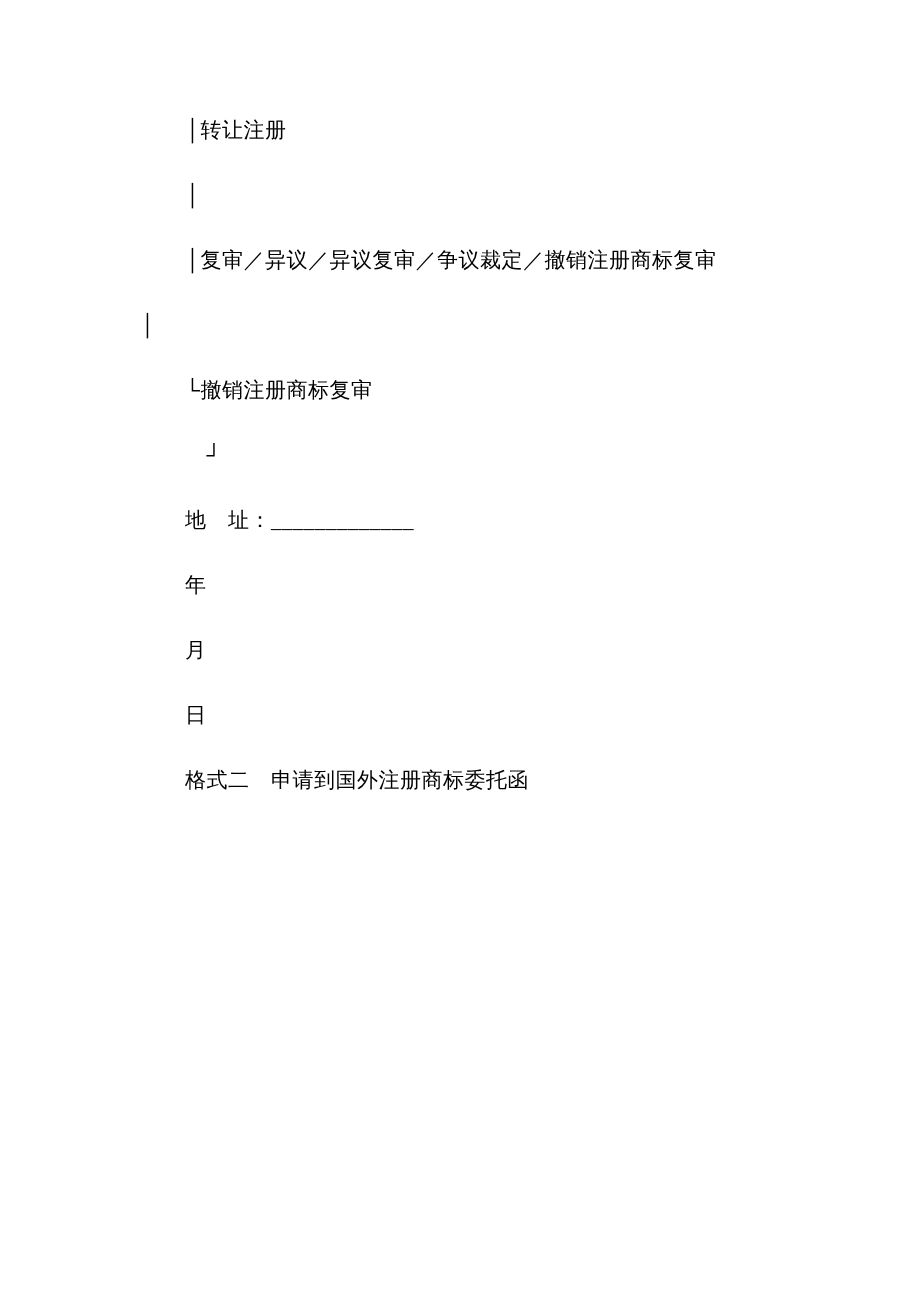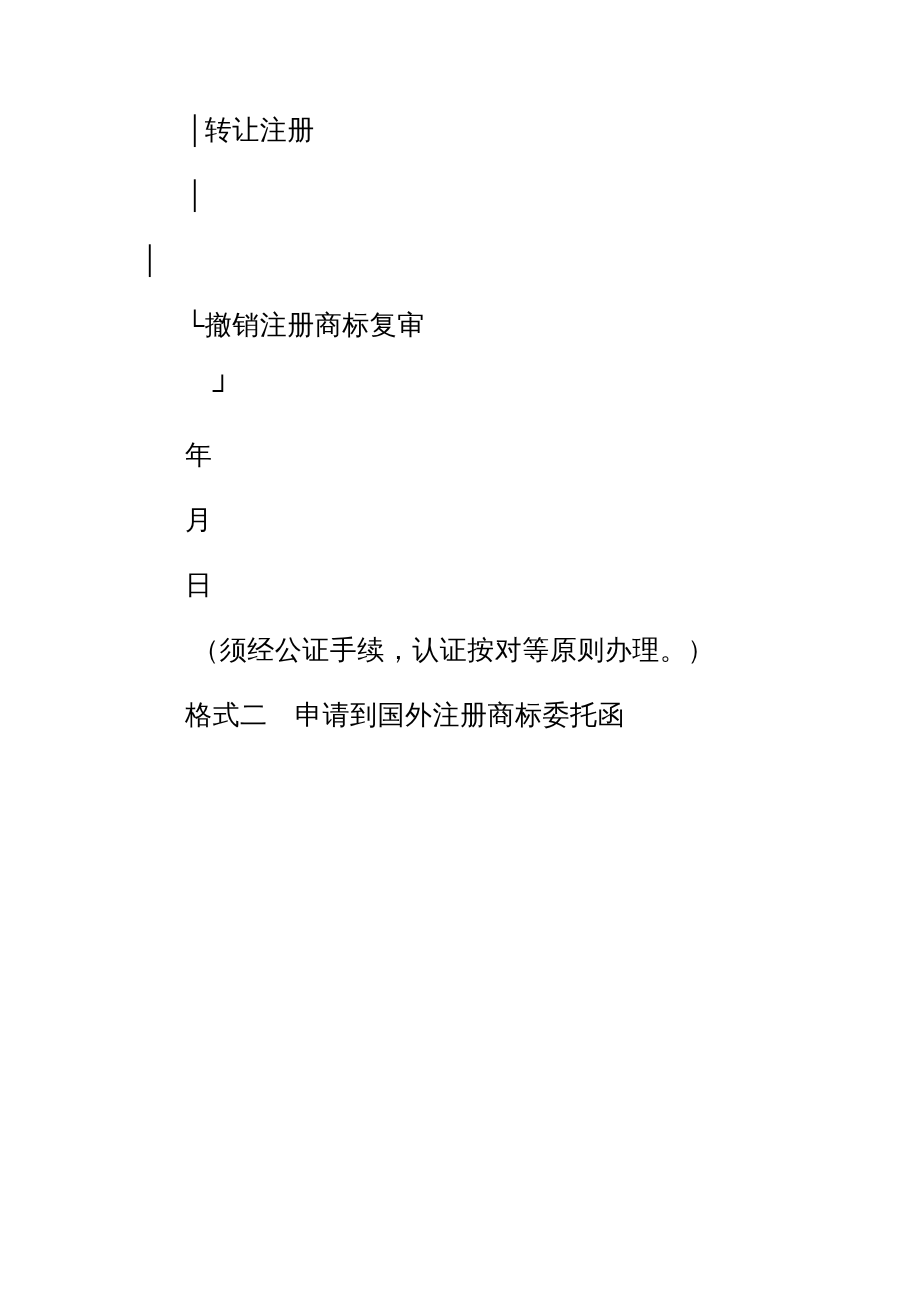--- a/index.html
+++ b/index.html
@@ -11,40 +11,41 @@
     height: 1302px;
     background: #ffffff;
     overflow: hidden;
   }
   .doc-page {
     box-sizing: border-box;
     width: 920px;
     height: 1302px;
     padding: 98px 60px 0 185px;
     font-family: "Liberation Serif", "DejaVu Serif", serif;
-    font-size: 27px;
+    font-size: 21px;
     line-height: 65px;
     color: #000000;
   }
   .doc-page p {
     margin: 0;
     white-space: pre-wrap;
     letter-spacing: 0.5px;
   }
   p.outdent {
     margin-left: -45px;
   }
 </style>
 </head>
 <body style="background: rgb(255, 255, 255);">
 
 <div class="doc-page" style="color: rgb(0, 0, 0);">
   <p>│转让注册</p>
   <p>│</p>
+  <p>│复审／异议／异议复审／争议裁定／撤销注册商标复审</p>
   <p class="outdent">│</p>
   <p>└撤销注册商标复审</p>
   <p>　┘</p>
+  <p>地　址：_____________</p>
   <p>年</p>
   <p>月</p>
   <p>日</p>
-  <p> （须经公证手续，认证按对等原则办理。）</p>
   <p>格式二　申请到国外注册商标委托函</p>
 </div>
 
 </body></html>

